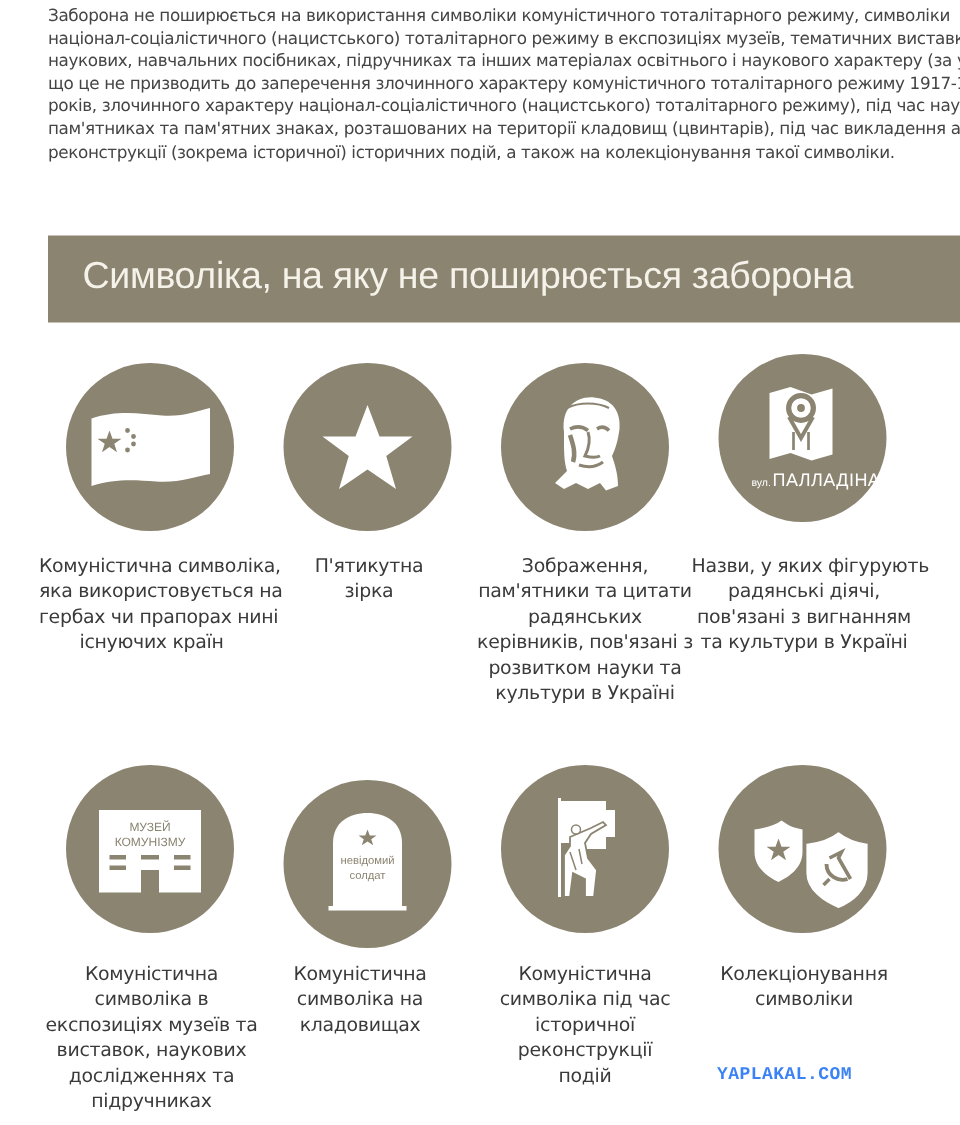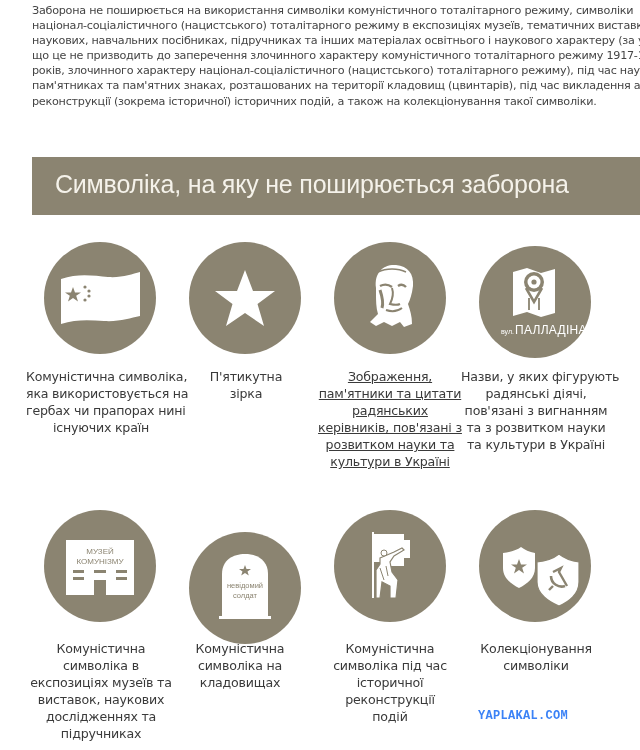--- a/index.html
+++ b/index.html
@@ -77,21 +77,21 @@
 <div class="circle" style="left:334px; top:242px;">
   <svg viewBox="0 0 112 112">
     <path d="M42 46 C40 30 50 22 62 23 C74 24 80 32 79 44 C78 52 76 58 74 62 C76 68 78 74 78 82 L70 85 L66 80 L58 84 L50 80 L42 84 L36 80 L44 72 C42 66 42 58 42 52 Z" fill="#fff"></path>
     <path d="M46 44 C50 42 54 42 58 45 M64 44 C67 42 70 43 72 45" stroke="#8b8471" stroke-width="2.4" fill="none"></path>
     <path d="M58 46 C60 52 58 58 56 62 C60 63 64 63 66 62" stroke="#8b8471" stroke-width="2" fill="none"></path>
     <path d="M46 48 C48 54 50 60 48 66" stroke="#8b8471" stroke-width="3" fill="none"></path>
     <path d="M52 68 C58 70 64 69 68 66" stroke="#8b8471" stroke-width="2" fill="none"></path>
     <path d="M44 30 C52 26 64 26 72 30" stroke="#8b8471" stroke-width="1.4" fill="none"></path>
   </svg>
 </div>
-<div class="circle" style="left:479px; top:246px;">
+<div class="circle" style="left:479px; top:236px;">
   <svg viewBox="0 0 112 112">
     <path d="M34 26 L48 22 L62 27 L76 23 L76 67 L62 71 L48 66 L34 70 Z" fill="#fff"></path>
     <circle cx="55" cy="36" r="10" fill="#8b8471"></circle>
     <circle cx="55" cy="36" r="6.5" fill="#fff"></circle>
     <circle cx="55" cy="36" r="2.6" fill="#8b8471"></circle>
     <path d="M47 42 L55 56 L63 42" stroke="#8b8471" stroke-width="2.6" fill="none"></path>
     <path d="M50 52 L50 64 M60 52 L60 64" stroke="#8b8471" stroke-width="1.8"></path>
     <text x="22" y="88" font-family="Liberation Sans, sans-serif" font-size="7" fill="#fff">вул.</text>
     <text x="36" y="88" font-family="Liberation Sans, sans-serif" font-size="12" fill="#fff" letter-spacing="0.3">ПАЛЛАДІНА</text>
   </svg>
@@ -100,49 +100,48 @@
 <div class="caption" style="left:26px; top:368px;">
   <span class="ln">Комуністична символіка,</span>
   <span class="ln">яка використовується на</span>
   <span class="ln">гербах чи прапорах нині</span>
   <span class="ln">існуючих країн</span>
 </div>
 <div class="caption" style="left:171px; top:368px;">
   <span class="ln">П'ятикутна</span>
   <span class="ln">зірка</span>
 </div>
-<div class="caption" style="left:315px; top:368px;text-decoration:underline;">
+<div class="caption" style="left:315px; top:368px;">
   <span class="ln">Зображення,</span>
   <span class="ln">пам'ятники та цитати</span>
   <span class="ln">радянських</span>
   <span class="ln">керівників, пов'язані з</span>
   <span class="ln">розвитком науки та</span>
   <span class="ln">культури в Україні</span>
 </div>
 <div class="caption" style="left:461px; top:368px;">
   <span class="ln">Назви, у яких фігурують</span>
   <span class="ln">радянські діячі,</span>
   <span class="ln">пов'язані з вигнанням</span>
-  <span class="ln">та  з розвитком науки</span>
   <span class="ln">та культури в Україні</span>
 </div>
 
 <div class="circle" style="left:44px; top:510px;">
   <svg viewBox="0 0 112 112">
     <path d="M22 30 L90 30 L90 85 L62 85 L62 70 L50 70 L50 85 L22 85 Z" fill="#fff"></path>
     <text x="56" y="44" text-anchor="middle" font-family="Liberation Sans, sans-serif" font-size="8" fill="#8b8471">МУЗЕЙ</text>
     <text x="56" y="54" text-anchor="middle" font-family="Liberation Sans, sans-serif" font-size="8" fill="#8b8471">КОМУНІЗМУ</text>
     <rect x="29" y="60" width="11" height="3" fill="#8b8471"></rect>
     <rect x="50" y="60" width="12" height="3" fill="#8b8471"></rect>
     <rect x="72" y="60" width="11" height="3" fill="#8b8471"></rect>
     <rect x="29" y="67" width="11" height="3" fill="#8b8471"></rect>
     <rect x="72" y="67" width="11" height="3" fill="#8b8471"></rect>
   </svg>
 </div>
-<div class="circle" style="left:189px; top:532px;">
+<div class="circle" style="left:189px; top:520px;">
   <svg viewBox="0 0 112 112">
     <path d="M33 86 L33 42 C33 28 44 22 56 22 C68 22 79 28 79 42 L79 86 Z" fill="#fff"></path>
     <rect x="30" y="84" width="52" height="3" fill="#fff"></rect>
     <polygon points="56,33 57.5,37 62,37 58.5,39.5 59.8,43.5 56,41 52.2,43.5 53.5,39.5 50,37 54.5,37" fill="#8b8471"></polygon>
     <text x="56" y="56" text-anchor="middle" font-family="Liberation Sans, sans-serif" font-size="7.5" fill="#8b8471">невідомий</text>
     <text x="56" y="66" text-anchor="middle" font-family="Liberation Sans, sans-serif" font-size="7.5" fill="#8b8471">солдат</text>
   </svg>
 </div>
 <div class="circle" style="left:334px; top:510px;">
   <svg viewBox="0 0 112 112">

